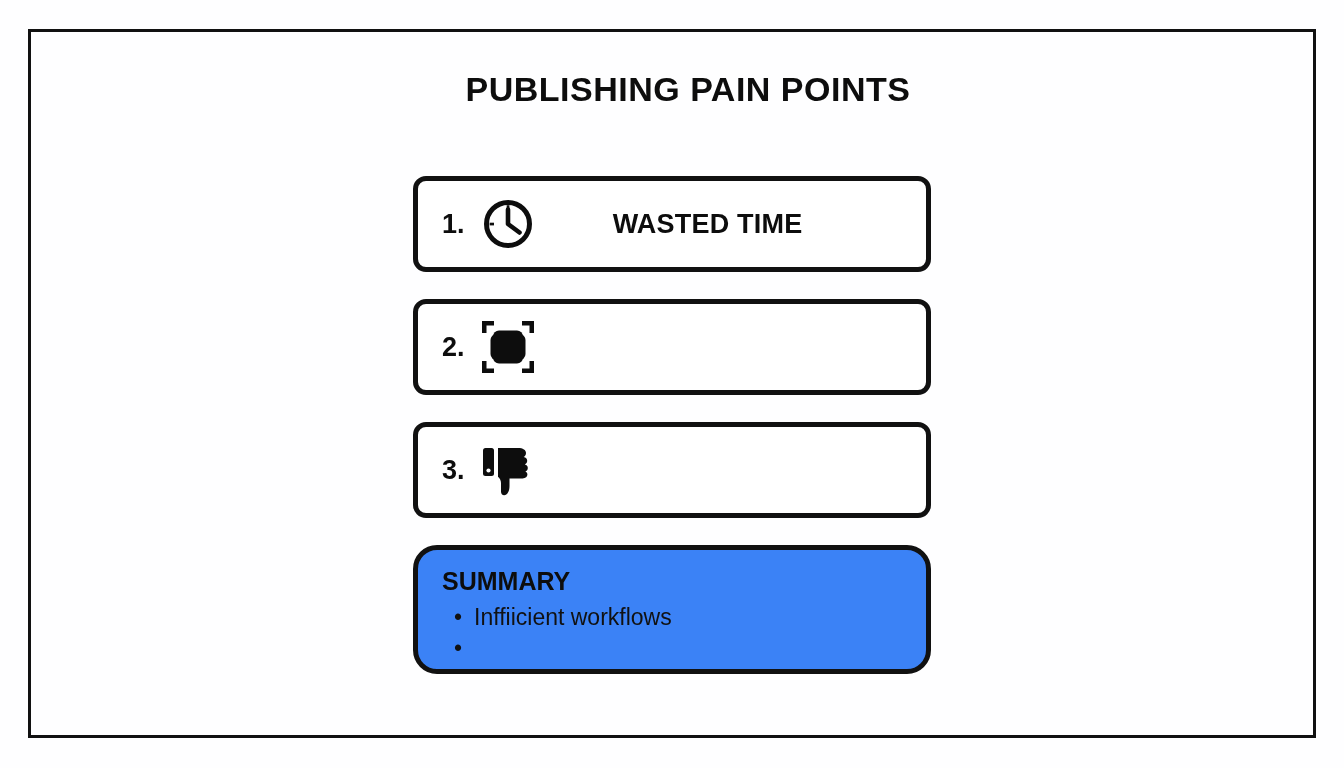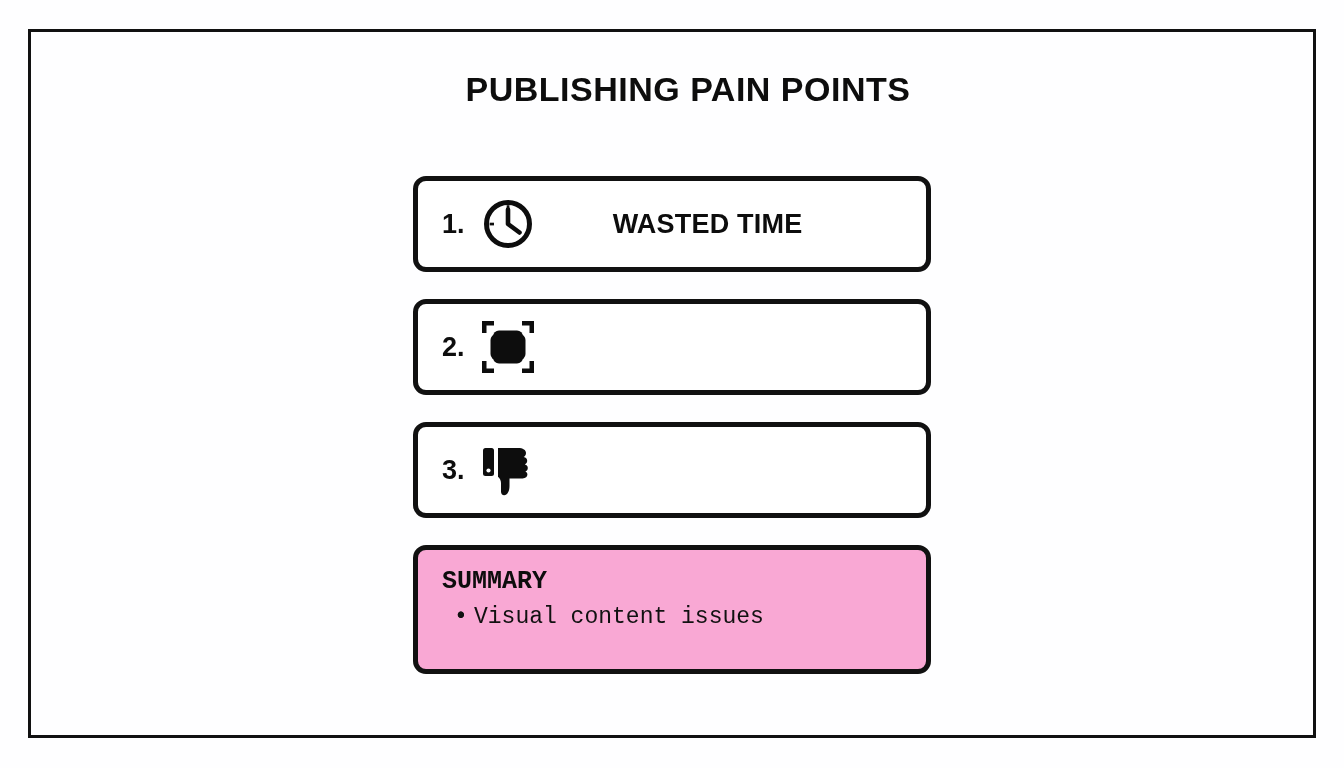--- a/index.html
+++ b/index.html
@@ -102,24 +102,23 @@
     white-space: nowrap;
   }
 
   
   #summary-box {
     position: relative;
     box-sizing: border-box;
     width: 518px;
     height: 129px;
     border: 5px solid #111111;
-    border-radius: 13px;
-    background: #f9a8d4;
+    border-radius: 24px;
+    background: #3b82f6;
     padding: 18px 0 0 24px;
-    font-family: Liberation Mono, monospace;
   }
 
   #summary-heading {
     font-size: 25px;
     font-weight: bold;
     color: #0d0d0d;
     line-height: 1.1;
     margin-bottom: 6px;
   }
 
@@ -213,22 +212,22 @@
                    Z" fill="#0d0d0d"></path>
         </svg>
       </span>
     </div>
 
     <div id="summary-box">
       <div id="summary-heading">SUMMARY</div>
       <ul id="summary-list">
         <li>
           <span class="bullet-dot">•</span>
+          <span>Inffiicient workflows</span>
         </li>
         <li>
           <span class="bullet-dot">•</span>
-          <span>Visual content issues</span>
         </li>
       </ul>
     </div>
 
   </div>
 </div>
 
 </body></html>

